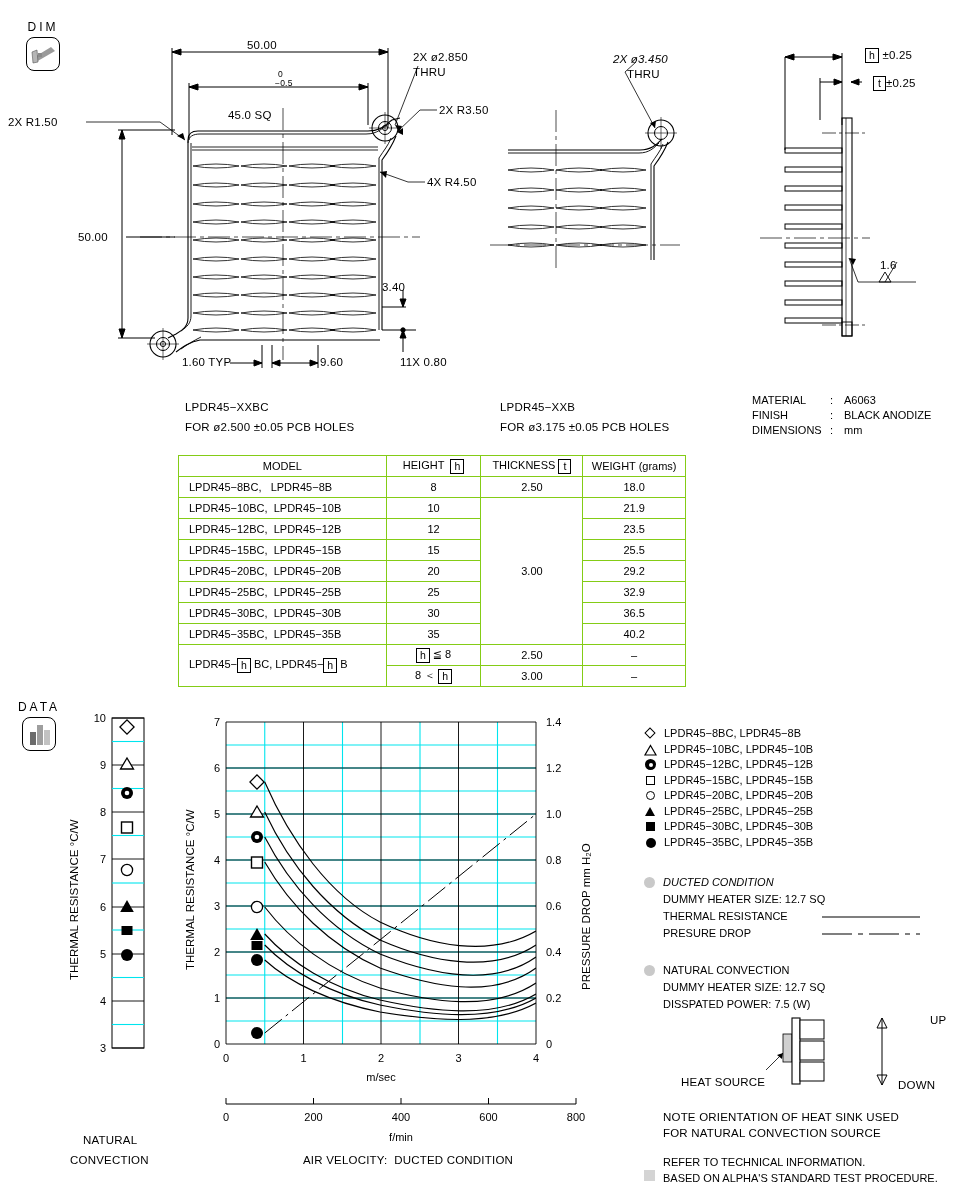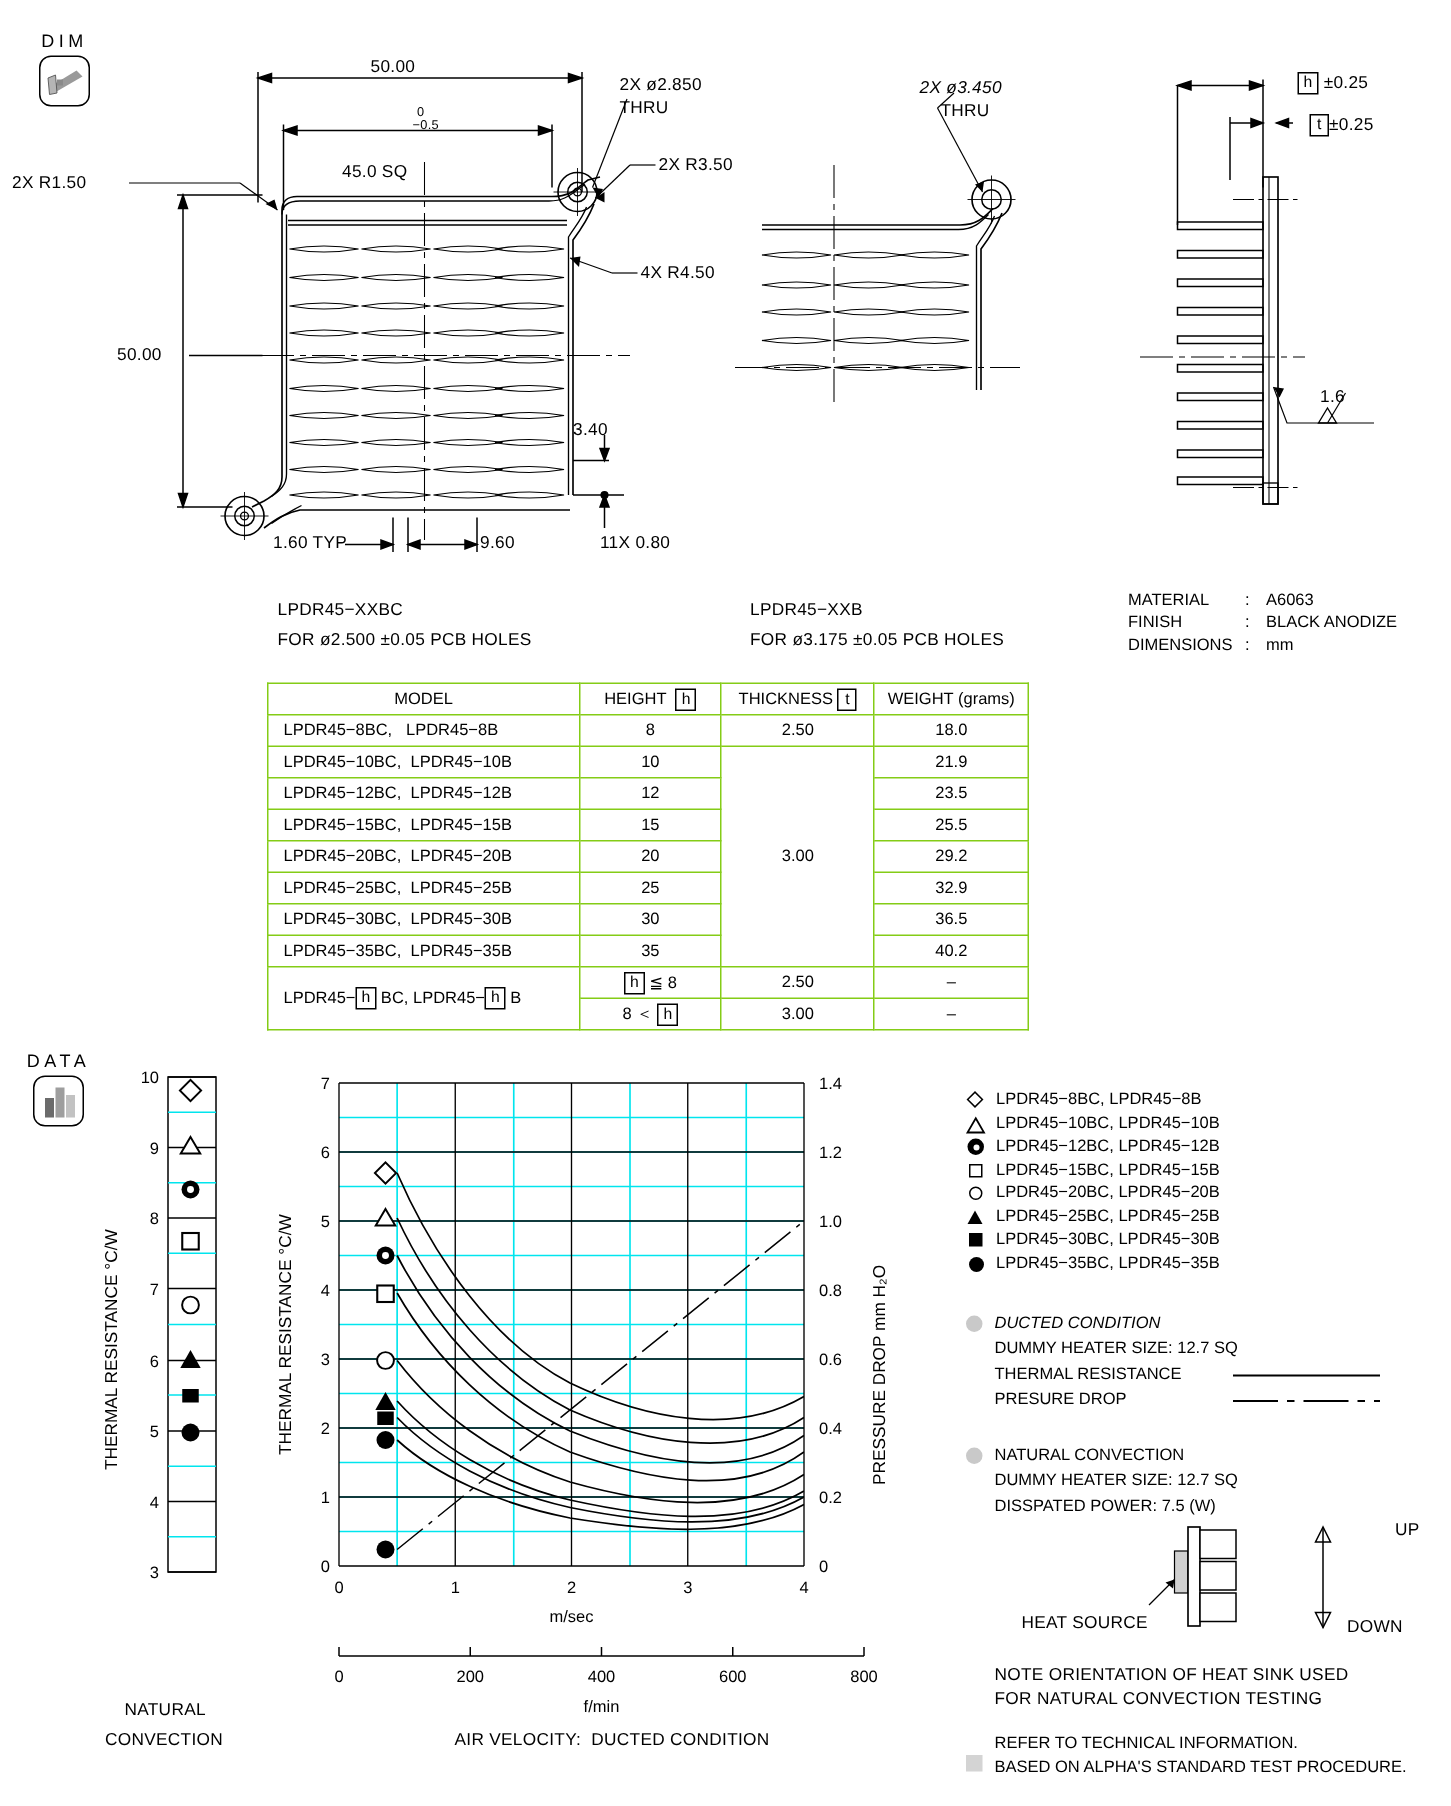--- a/index.html
+++ b/index.html
@@ -709,21 +709,21 @@
   <line x1="232" y1="8" x2="232" y2="75" stroke="#000" stroke-width="1"></line>
   <path d="M232 8 l-5 10 h10 z" fill="none" stroke="#000" stroke-width="1"></path>
   <path d="M232 75 l-5 -10 h10 z" fill="none" stroke="#000" stroke-width="1"></path>
 </svg>
 </div>
 <div class="t" style="left:681px; top:1075px;">HEAT SOURCE</div>
 <div class="t" style="left:898px; top:1013px;margin-left:32px;">UP</div>
 <div class="t" style="left:898px; top:1078px;">DOWN</div>
 
 <div class="t" style="left:663px; top:1110px;">NOTE ORIENTATION OF HEAT SINK USED</div>
-<div class="t" style="left:663px; top:1126px;">FOR NATURAL CONVECTION TESTING</div>
+<div class="t" style="left:663px; top:1126px;">FOR NATURAL CONVECTION SOURCE</div>
 
 <div class="abs" style="left:644px; top:1154px; width:320px;">
   <div style="margin-left:19px; line-height:16px;">REFER TO TECHNICAL INFORMATION.</div>
   <div style="display:flex; gap:8px; line-height:16px;">
     <span class="sqbullet"></span>
     <span>BASED ON ALPHA'S STANDARD TEST PROCEDURE.</span>
   </div>
 </div>
 
 </body></html>

